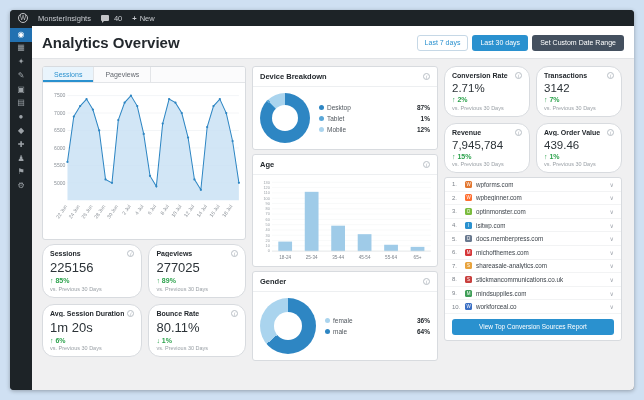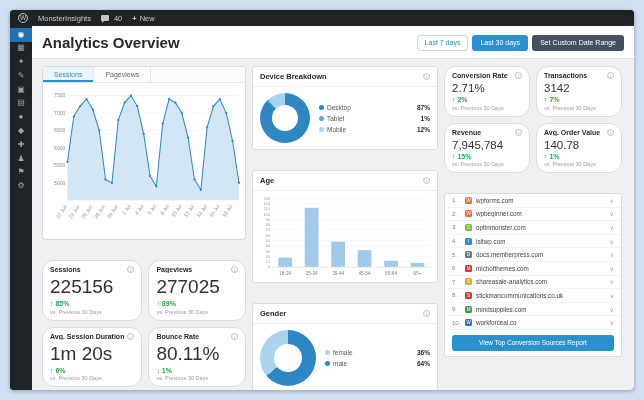--- a/index.html
+++ b/index.html
@@ -18,35 +18,35 @@
 .sb-item.active{background:#2271b1;color:#fff;}
 .main{position:absolute;left:22px;top:16px;right:0;bottom:0;overflow:hidden;background:#f0f0f1;}
 .main-header{display:flex;justify-content:space-between;align-items:center;padding:8px 10px 7px;background:#fff;border-bottom:1px solid #e2e4e7;margin-bottom:7px;}
 h1{font-size:15px;color:#23282d;font-weight:bold;}
 .range-buttons{display:flex;gap:4px;}
 .btn{font-family:inherit;font-size:7px;padding:3.5px 7px;border-radius:3px;border:1px solid transparent;cursor:pointer;white-space:nowrap;}
 .btn-light{background:#fff;color:#2a91cf;border-color:#c6d8e6;}
 .btn-primary{background:#2a91cf;color:#fff;}
 .btn-dark{background:#44505f;color:#fff;}
 .content{display:flex;gap:6px;padding:0 10px;}
-.col{display:flex;flex-direction:column;gap:20px;}
+.col{display:flex;flex-direction:column;gap:4px;}
 .col-left{width:204px;}
 .col-mid{width:186px;}
 .col-right{width:178px;}
 .panel{background:#fff;border:1px solid #d8dbdf;border-radius:3px;overflow:hidden;}
 .tabs{display:flex;border-bottom:1px solid #e3e5e8;background:#fbfbfc;}
 .tab{font-family:inherit;font-size:7px;padding:4px 11px;border:none;background:transparent;color:#646970;cursor:pointer;border-right:1px solid #e3e5e8;}
 .tab.active{background:#e9f4fc;color:#2a91cf;box-shadow:inset 0 -2px 0 #2a91cf;}
 #sessions-chart{display:block;width:100%;padding:3px 2px 0;}
 .stat-grid{display:grid;grid-template-columns:1fr 1fr;gap:6px;}
 .card{background:#fff;border:1px solid #d8dbdf;border-radius:12px;padding:5px 7px;}
 .card-head{display:flex;justify-content:space-between;align-items:center;gap:3px;}
 .card-label{font-size:7px;font-weight:bold;color:#23282d;white-space:nowrap;overflow:hidden;}
 .info{flex:0 0 auto;width:7px;height:7px;border:1px solid #b9bfc6;border-radius:50%;font-size:5px;line-height:6px;text-align:center;color:#a7adb4;font-style:italic;cursor:pointer;}
-.card-value{font-size:19px;color:#2c3338;margin:3px 0 2px;}
+.card-value{font-size:13px;color:#2c3338;margin:3px 0 2px;}
 .card-value.sm{font-size:11.5px;}
 .delta{font-size:7px;color:#2ca24c;font-weight:bold;display:block;}
 .compare{display:block;font-size:5.5px;color:#9aa0a6;margin-top:1.5px;}
 .panel-head{display:flex;justify-content:space-between;align-items:center;padding:5px 7px;border-bottom:1px solid #edeff1;}
 .panel-title{font-size:7.5px;font-weight:bold;color:#23282d;}
 .panel-body{padding:6px 7px;}
 .row{display:flex;align-items:center;gap:9px;}
 .donut{border-radius:50%;position:relative;flex:0 0 auto;}
 .donut-device{width:50px;height:50px;}
 .donut-device .hole{position:absolute;inset:12px;background:#fff;border-radius:50%;}
@@ -355,21 +355,21 @@
               </div>
               <div class="card-value sm">7,945,784</div>
               <span class="delta">↑ 15%</span>
               <span class="compare">vs. Previous 30 Days</span>
             </div>
             <div class="card">
               <div class="card-head">
                 <span class="card-label">Avg. Order Value</span>
                 <span class="info">i</span>
               </div>
-              <div class="card-value sm">140.78</div>
+              <div class="card-value sm">439.46</div>
               <span class="delta">↑ 1%</span>
               <span class="compare">vs. Previous 30 Days</span>
             </div>
           </div>
         <div class="panel">
           <div class="src-list">
               <div class="src-row">
                 <span class="src-rank">1.</span>
                 <span class="src-fav" style="background: rgb(226, 119, 48);">w</span>
                 <span class="src-domain">wpforms.com</span>

